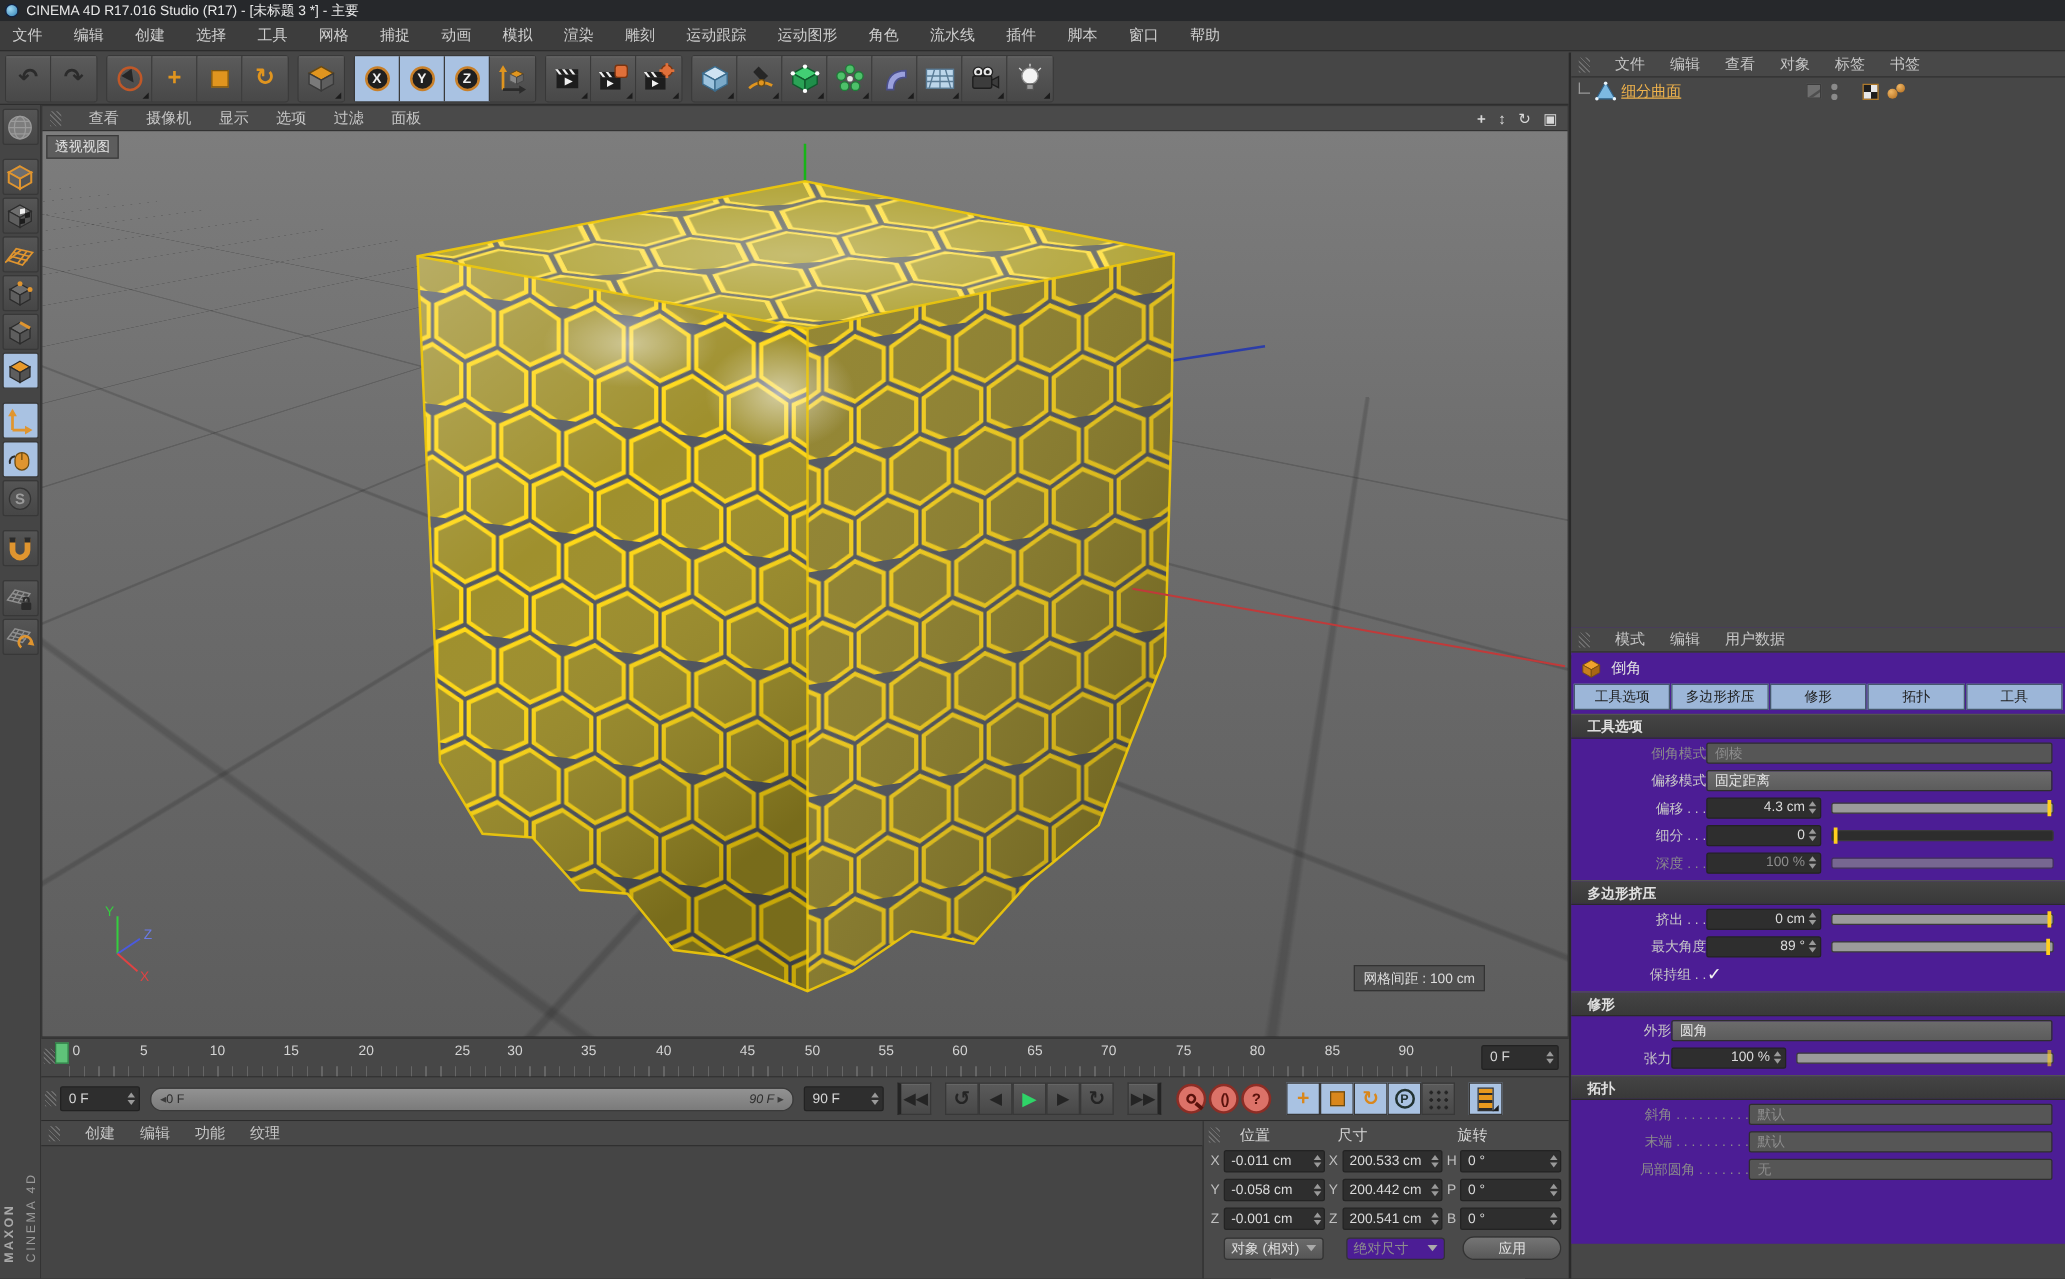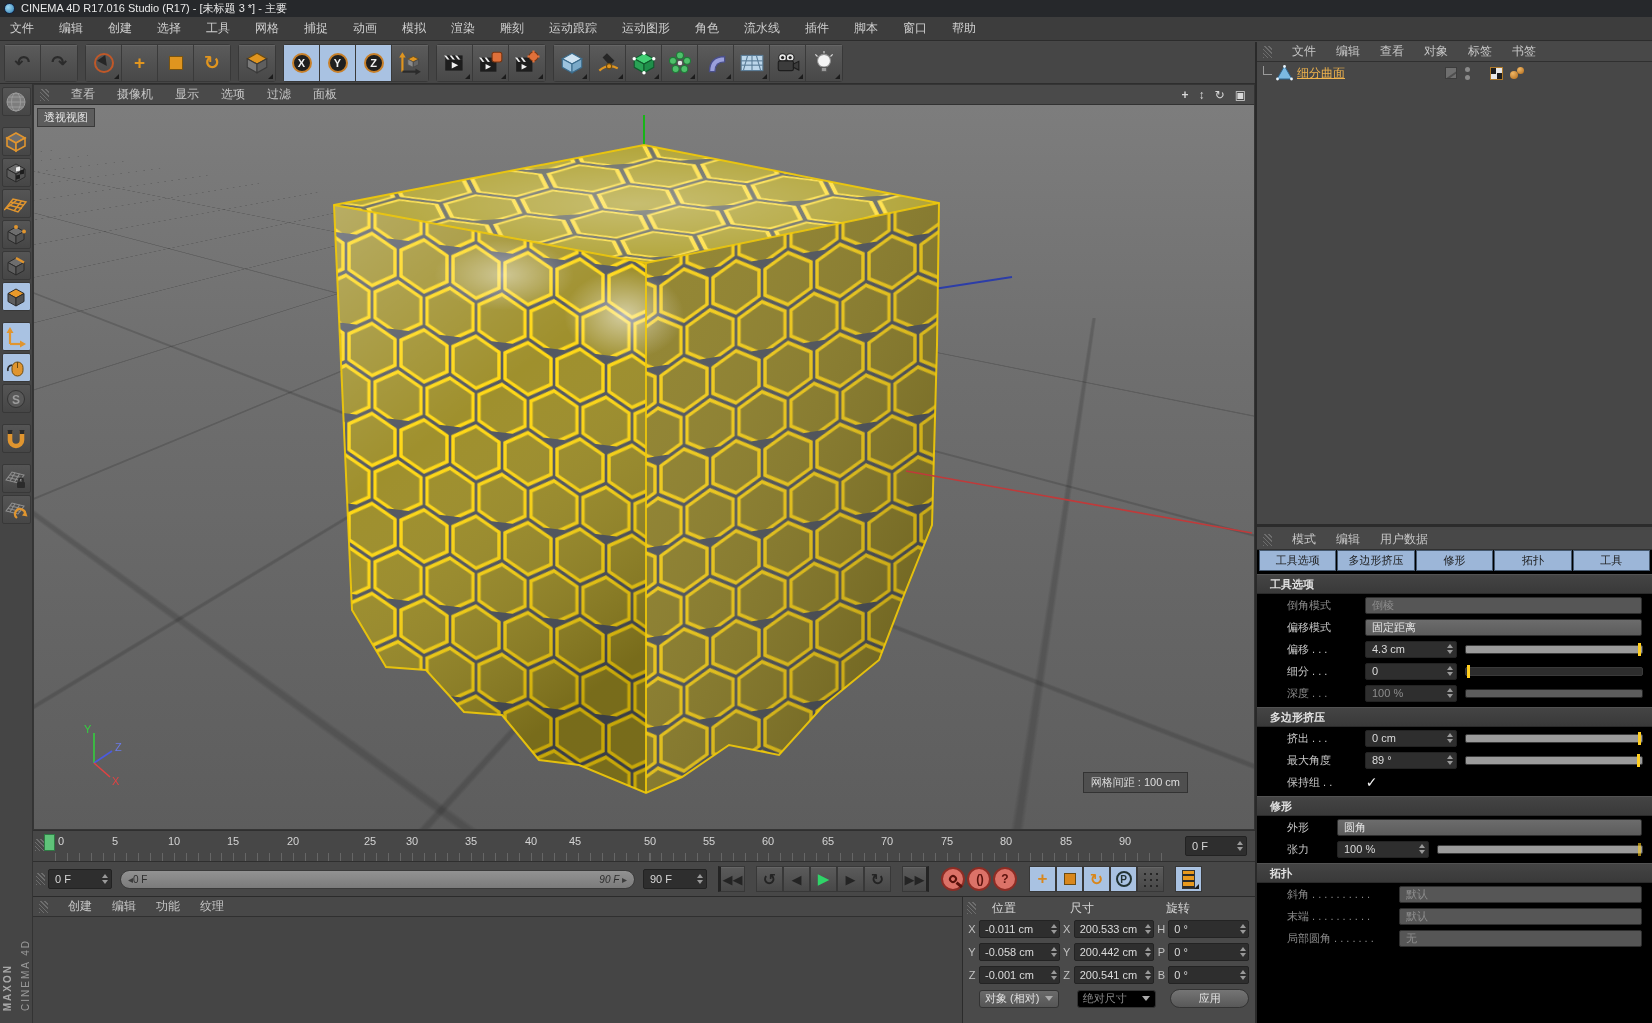--- a/index.html
+++ b/index.html
@@ -88,42 +88,42 @@
   .coords{position:absolute;left:963px;top:897px;width:292px;height:126px;background:#4a4a4a;padding:2px 6px 0 4px;}
   .cohead{display:flex;font-size:12px;color:#d6d6d6;height:18px;align-items:center;}
   .cohead span.h1{margin-left:16px;width:78px;}
   .cohead span.h2{width:96px;}
   .corow{display:flex;align-items:center;height:23px;gap:2px;font-size:11px;}
   .corow .ax{width:10px;color:#c0c0c0;text-align:center;}
   .cfield{flex:1;height:18px;background:#2e2e2e;border:1px solid #232323;border-radius:2px;color:#dcdcdc;display:flex;align-items:center;padding:0 2px 0 5px;}
   .cfield .val{flex:1;font-size:11px;}
   .cofoot{display:flex;align-items:center;margin-top:3px;gap:6px;}
   .codrop{width:88px;height:18px;background:linear-gradient(#6a6a6a,#565656);border:1px solid #333;border-radius:3px;font-size:11px;color:#e0e0e0;display:flex;align-items:center;padding:0 5px;margin-left:12px;}
-  .codrop.dis{color:#8d8d8d;background:#000000;}
+  .codrop.dis{color:#8d8d8d;background:#4c1d95;}
   .codrop .arr{margin-left:auto;border-left:4px solid transparent;border-right:4px solid transparent;border-top:5px solid #aaa;}
   .applybtn{width:88px;height:19px;border-radius:10px;background:linear-gradient(#757575,#585858);border:1px solid #333;color:#e4e4e4;font-size:11px;display:flex;align-items:center;justify-content:center;margin-left:8px;}
 
   
   .rightdock{position:absolute;left:1255px;top:42px;width:397px;height:981px;background:#474747;border-left:2px solid #2a2a2a;}
   .objmgr{position:absolute;left:0;top:0;width:100%;height:485px;background:#474747;border-bottom:3px solid #2b2b2b;}
   .objrow{display:flex;align-items:center;height:22px;padding-left:6px;gap:4px;}
   .elbow{width:9px;height:9px;border-left:1px solid #9a9a9a;border-bottom:1px solid #9a9a9a;margin-bottom:6px;}
   .objname{font-size:12px;color:#f0b34c;text-decoration:underline;}
   .enbox{width:12px;height:12px;background:#6f6f6f;border:1px solid #3c3c3c;margin-left:96px;position:relative;overflow:hidden;}
   .enbox::after{content:"";position:absolute;left:-2px;top:5px;width:20px;height:2px;background:#4e4e4e;transform:rotate(-35deg);}
   .visdots{display:flex;flex-direction:column;gap:3px;margin-left:4px;}
   .visdots i{width:5px;height:5px;border-radius:50%;background:#8a8a8a;}
   .tagchk{width:13px;height:13px;margin-left:16px;border:1px solid #b07a2a;
     background:conic-gradient(#e8e8e8 0 25%,#1e1e1e 0 50%,#e8e8e8 0 75%,#1e1e1e 0);}
   .tagballs{position:relative;width:16px;height:13px;margin-left:3px;}
   .tagballs i{position:absolute;border-radius:50%;background:radial-gradient(circle at 35% 30%,#f0b664,#b06a1a);}
   .tagballs i:first-child{left:0;top:4px;width:8px;height:8px;}
   .tagballs i:last-child{left:7px;top:0;width:7px;height:7px;}
 
-  .attrmgr{position:absolute;left:0;top:488px;width:100%;height:493px;background:#000000;}
+  .attrmgr{position:absolute;left:0;top:460px;width:100%;height:493px;background:#4c1d95;text-align:right;}
   .atitle{display:flex;align-items:center;height:25px;padding-left:7px;gap:7px;}
   .atitle .name{font-size:12px;color:#e2e2e2;}
   .tabs{display:flex;height:21px;padding:0 2px;gap:1px;}
   .tab{flex:1;background:#9cb6d8;border:1px solid #45586e;color:#1d1d1d;font-size:11px;display:flex;align-items:center;justify-content:center;}
   .ahead{height:20px;margin-top:3px;background:linear-gradient(#444,#393939);border-top:1px solid #525252;border-bottom:1px solid #2a2a2a;color:#e0e0e0;font-size:11px;font-weight:bold;display:flex;align-items:center;padding-left:13px;}
   .arow{display:flex;align-items:center;height:22px;padding-left:30px;padding-right:4px;}
   .alabel{width:78px;flex:none;font-size:11px;color:#c7c7c7;}
   .alabel.s{width:50px;} .alabel.t{width:112px;}
   .dis .alabel{color:#8b8b8b;}
   .adrop{flex:1;height:17px;background:linear-gradient(#6c6c6c,#5c5c5c);border:1px solid #2e2e2e;border-radius:2px;color:#e6e6e6;font-size:11px;display:flex;align-items:center;padding:0 6px;margin-right:6px;}
@@ -566,21 +566,21 @@
     <div class="playhead"></div>
     <span class="tick" style="left:28px">0</span>
     <span class="tick" style="left:82px">5</span>
     <span class="tick" style="left:141px">10</span>
     <span class="tick" style="left:200px">15</span>
     <span class="tick" style="left:260px">20</span>
     <span class="tick" style="left:337px">25</span>
     <span class="tick" style="left:379px">30</span>
     <span class="tick" style="left:438px">35</span>
     <span class="tick" style="left:498px">40</span>
-    <span class="tick" style="left:542px">45</span>
+    <span class="tick" style="left:565px">45</span>
     <span class="tick" style="left:617px">50</span>
     <span class="tick" style="left:676px">55</span>
     <span class="tick" style="left:735px">60</span>
     <span class="tick" style="left:795px">65</span>
     <span class="tick" style="left:854px">70</span>
     <span class="tick" style="left:914px">75</span>
     <span class="tick" style="left:973px">80</span>
     <span class="tick" style="left:1033px">85</span>
     <span class="tick" style="left:1092px">90</span>
     <div class="tickstrip"></div>
@@ -798,20 +798,28 @@
       </div>
     </div>
 
     <div class="attrmgr">
       <div class="pmenubar">
         <span class="hatch"></span>
         <span>模式</span>
         <span>编辑</span>
         <span>用户数据</span>
       </div>
+      <div class="atitle">
+        <svg width="18" height="18" viewBox="0 0 24 24">
+            <polygon points="12,3 21,8 12,13 3,8" fill="#f0a22c" stroke="#7a4e10"></polygon>
+            <polygon points="3,8 12,13 12,21 3,16" fill="#c87f1e" stroke="#7a4e10"></polygon>
+            <polygon points="21,8 12,13 12,21 21,16" fill="#a86614" stroke="#7a4e10"></polygon>
+          </svg>
+        <span class="name">倒角</span>
+      </div>
       <div class="tabs">
         <div class="tab">工具选项</div>
         <div class="tab">多边形挤压</div>
         <div class="tab">修形</div>
         <div class="tab">拓扑</div>
         <div class="tab">工具</div>
       </div>
 
       <div class="ahead">工具选项</div>
 

